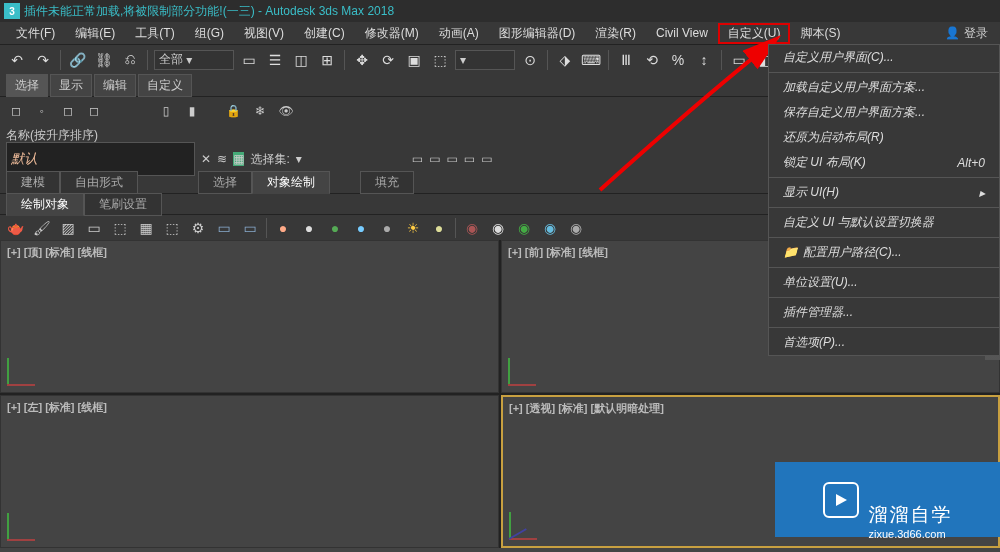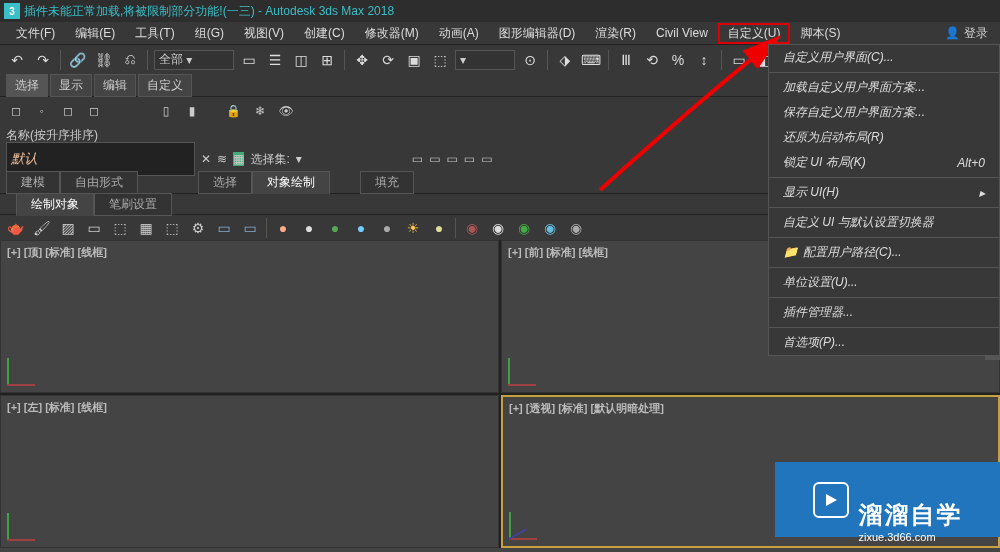--- a/index.html
+++ b/index.html
@@ -20,40 +20,40 @@
 .tab-btn { padding: 2px 8px; background: #444; color: #ccc; border: 1px solid #555; }
 .tab-btn.active { background: #555; }
 .panel-row { height: 28px; background: #383838; display: flex; align-items: center; padding: 0 6px; gap: 6px; border-top: 1px solid #222; }
 .panel-row .tbtn { width: 20px; height: 20px; display: flex; align-items: center; justify-content: center; }
 .name-bar { height: 22px; background: #383838; padding: 0 6px; display: flex; align-items: center; }
 .filter-row { height: 26px; background: #383838; display: flex; align-items: center; padding: 0 6px; gap: 6px; }
 .filter-input { flex: 0 0 120px; height: 20px; background: #222; border: 1px solid #555; color: #eb9; padding: 16px 4px; font-style: italic; }
 .sub-tabs { height: 22px; background: #383838; display: flex; align-items: center; padding: 0 6px; gap: 0; border-bottom: 1px solid #222; }
 .sub-tab { padding: 2px 14px; background: #333; border: 1px solid #555; color: #aaa; }
 .sub-tab.active { background: #444; color: #fff; border-bottom: 1px solid #444; }
-.sub-tabs2 { height: 20px; background: #383838; display: flex; align-items: center; padding: 0 16px; gap: 0; }
+.sub-tabs2 { height: 20px; background: #383838; display: flex; align-items: center; padding: 0 6px; gap: 0; }
 .object-toolbar { height: 26px; background: #383838; display: flex; align-items: center; padding: 0 6px; gap: 6px; border-top: 1px solid #222; }
 .ob-icon { width: 20px; height: 20px; display: flex; align-items: center; justify-content: center; font-size: 14px; }
 .viewports { display: grid; grid-template-columns: 1fr 1fr; grid-template-rows: 1fr 1fr; height: 308px; background: #222; gap: 2px; font-weight: bold; }
 .viewport { background: #444; position: relative; border: 1px solid #333; }
 .viewport.active { border: 2px solid #c8a040; }
 .vp-label { position: absolute; top: 4px; left: 6px; color: #bbb; font-size: 11px; }
 .axis { position: absolute; bottom: 6px; left: 6px; width: 30px; height: 30px; }
 .axis-z { position: absolute; bottom: 0; left: 0; width: 2px; height: 28px; background: #41a041; transform-origin: bottom; }
 .axis-x { position: absolute; bottom: 0; left: 0; width: 28px; height: 2px; background: #a04141; }
 .axis-y { position: absolute; bottom: 0; left: 0; width: 20px; height: 2px; background: #4141a0; transform: rotate(-30deg); transform-origin: left; }
 .dropdown-menu { position: absolute; top: 44px; right: 0; width: 232px; background: #383838; border: 1px solid #555; z-index: 100; font-style: italic; }
 .dd-item { padding: 4px 14px; color: #ddd; display: flex; justify-content: space-between; align-items: center; cursor: pointer; }
 .dd-sep { height: 1px; background: #555; margin: 2px 0; }
 .dd-icon { width: 14px; height: 14px; margin-right: 6px; display: inline-block; }
 .arrow-annotation { position: absolute; top: 40px; left: 580px; width: 200px; height: 150px; pointer-events: none; z-index: 50; }
 .watermark { position: absolute; bottom: 15px; right: 0; width: 225px; height: 75px; background: #2175bc; color: #fff; display: flex; align-items: center; justify-content: center; gap: 10px; z-index: 200; }
 .wm-play { width: 36px; height: 36px; border: 2px solid #fff; border-radius: 6px; display: flex; align-items: center; justify-content: center; }
 .wm-text { display: flex; flex-direction: column; }
-.wm-big { font-size: 24px; font-weight: bold; letter-spacing: 2px; margin-top: 42px; }
+.wm-big { font-size: 19px; font-weight: normal; letter-spacing: 2px; margin-top: 42px; }
 .wm-small { font-size: 11px; }
 .right-edge { position: absolute; right: 0; top: 200px; width: 15px; height: 160px; background: linear-gradient(#777,#555); }
 svg { overflow: visible; }
 </style>
 </head>
 <body>
 
 <div class="titlebar">
   <div class="app-icon">3</div>
   <div class="titlebar-text">插件未能正常加载,将被限制部分功能!(一三) - Autodesk 3ds Max 2018</div>

